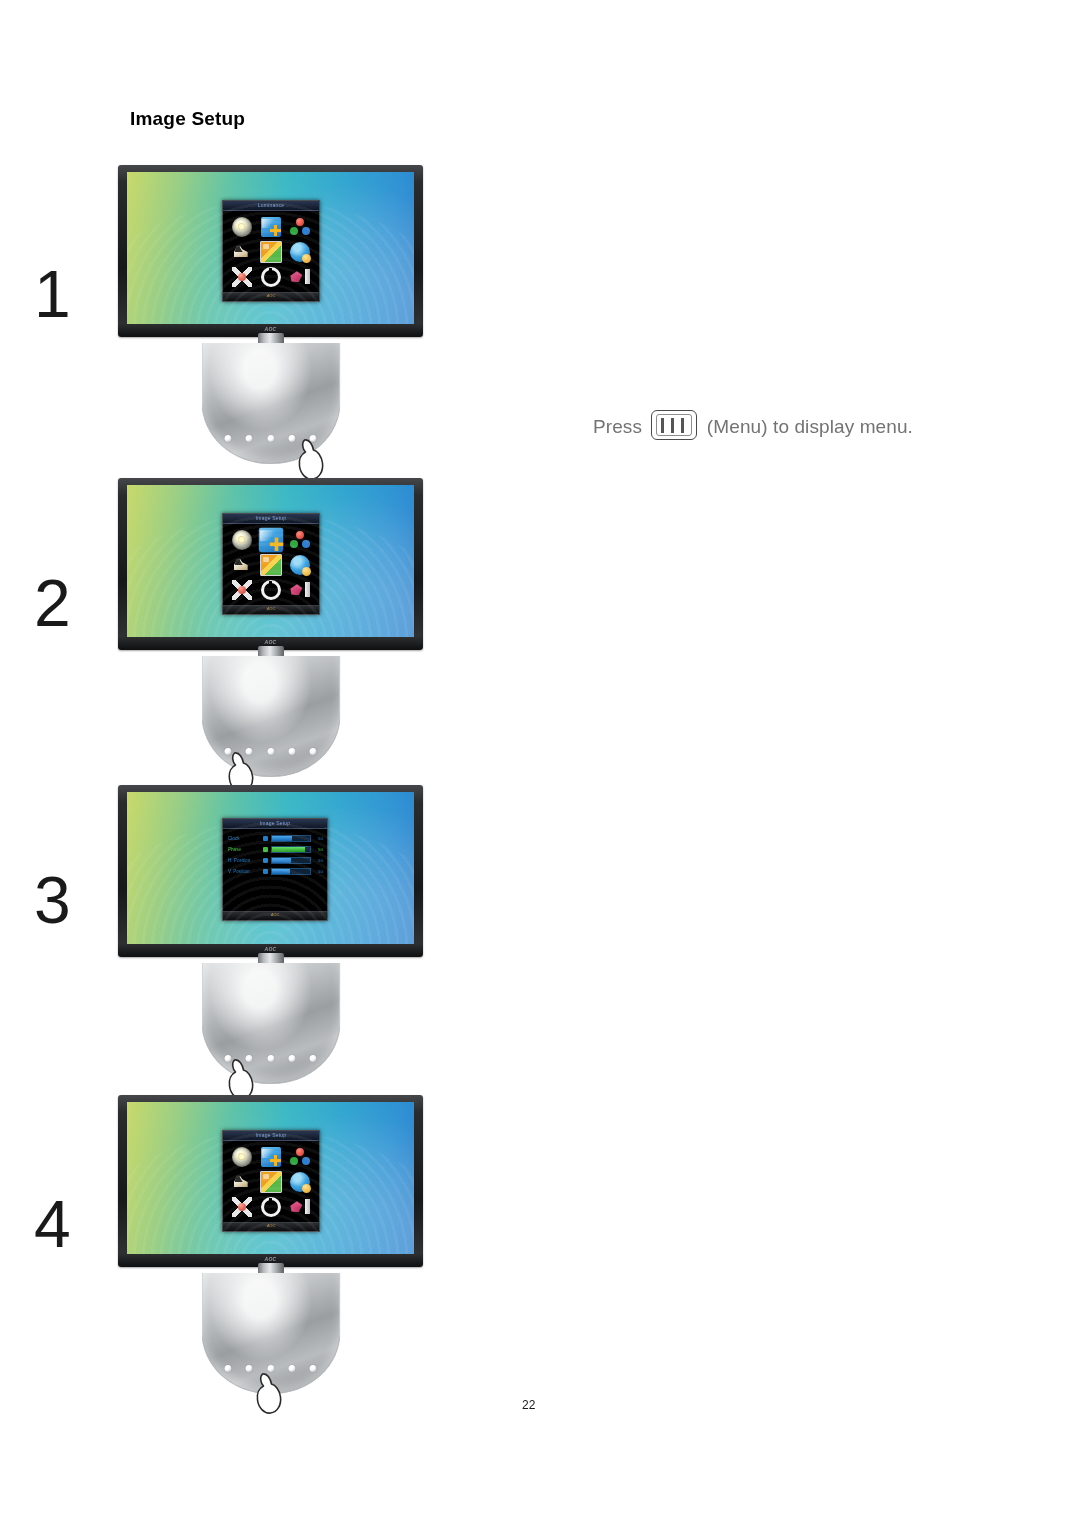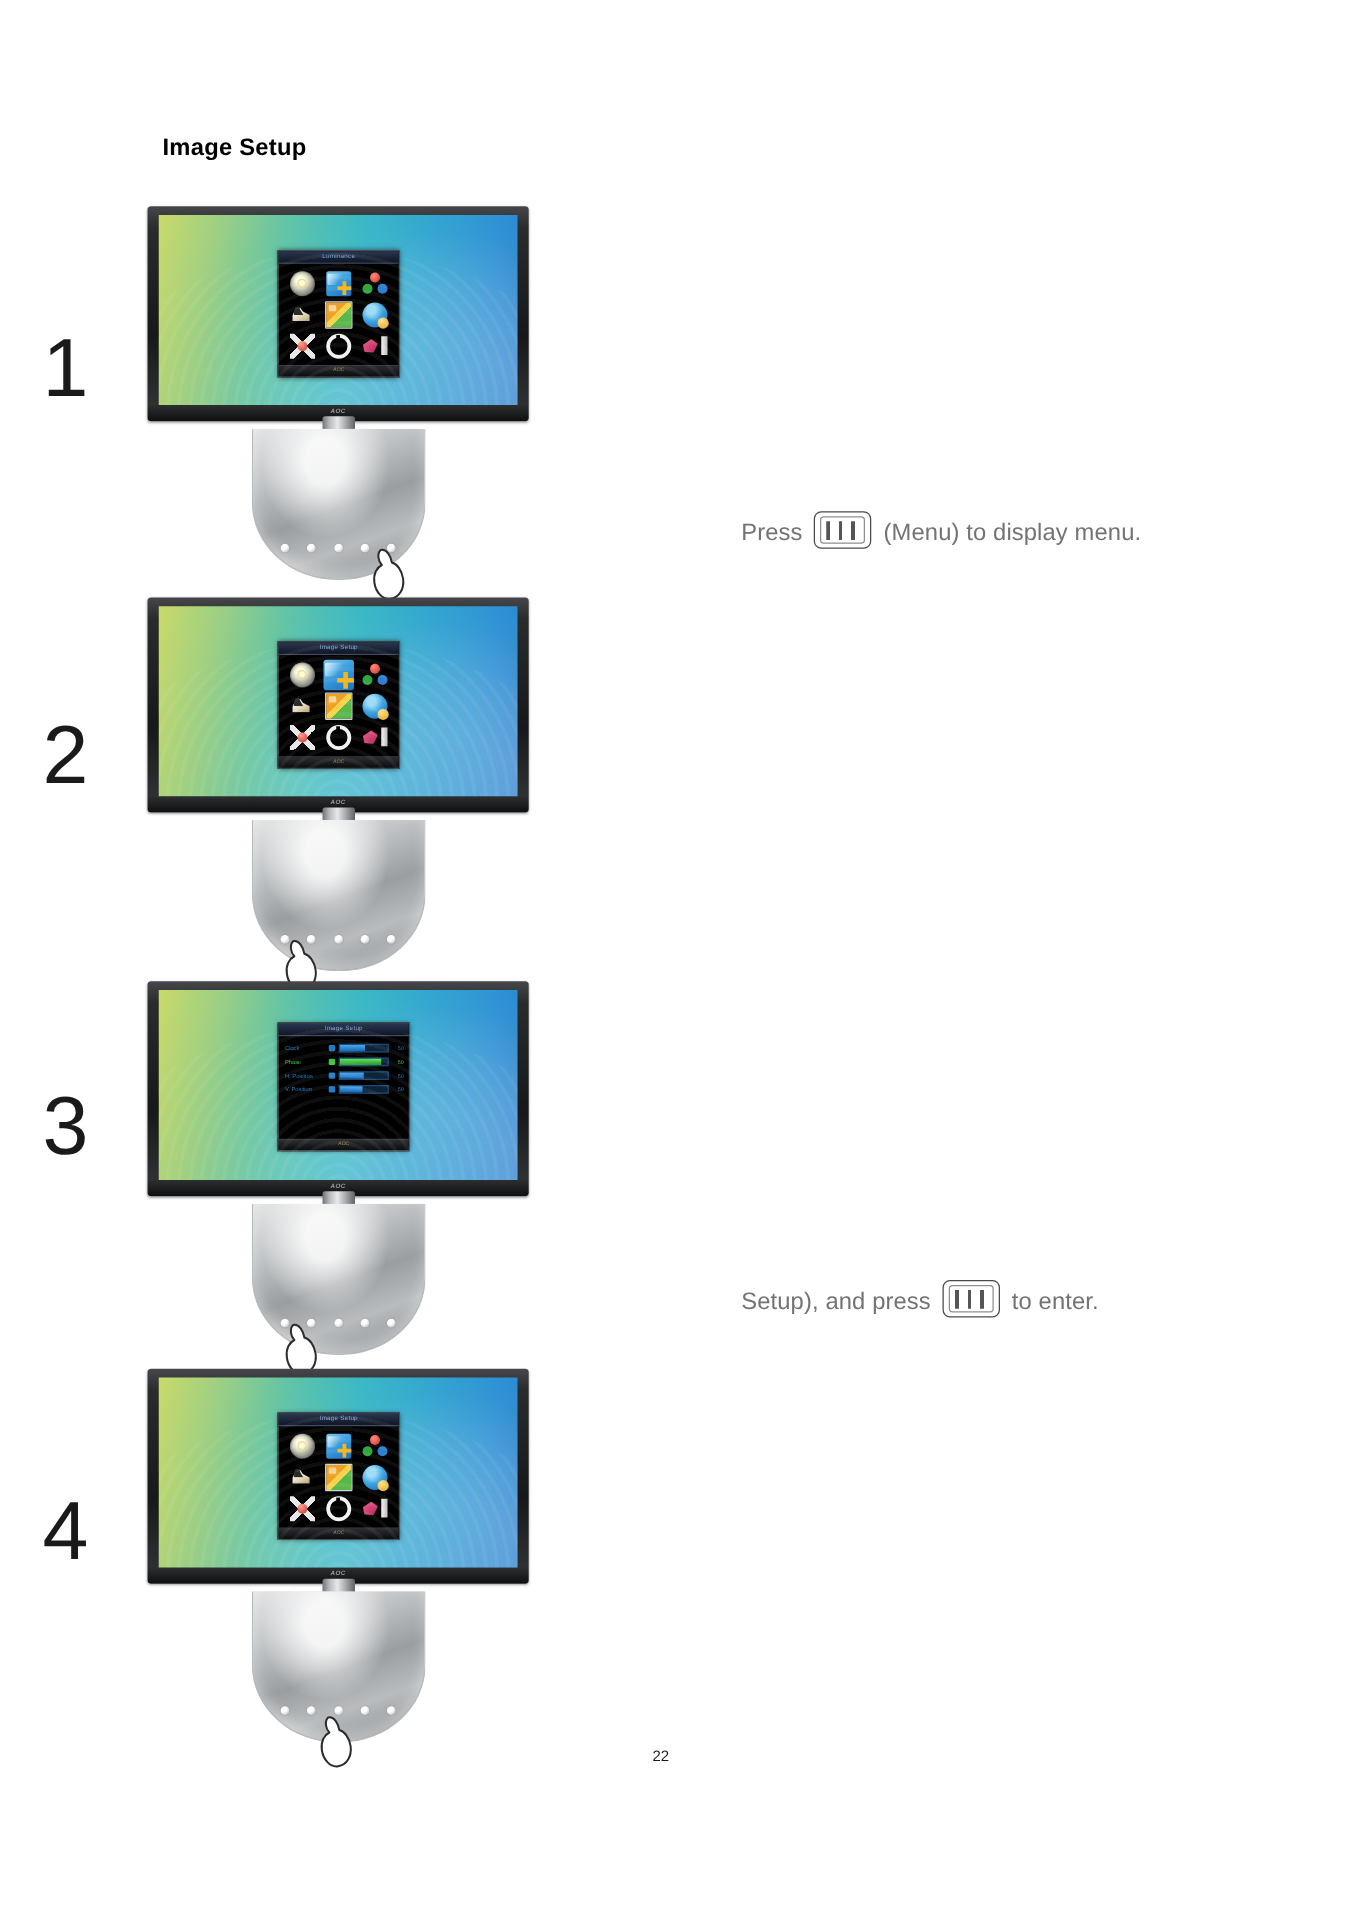--- a/index.html
+++ b/index.html
@@ -617,25 +617,20 @@
         <span></span>
         <span></span>
         <span></span>
       </div>
       <svg class="hand-cursor" style="left:24px; top:94px;" viewBox="0 0 30 45">
         <path d="M8 3 C5 6 6 12 9 15 C5 17 2 22 3 29 C4 37 10 43 16 42 C23 41 27 34 26 26 C25 19 21 14 17 13 C16 8 13 2 8 3 Z" fill="#ffffff" stroke="#2b2b2b" stroke-width="1.6" stroke-linejoin="round"></path>
       </svg>
     </div>
   </div>
   <div class="instr" id="instr-2">
-    <span class="ln">
-      <span>Setup), and press</span>
-      <span class="btn-menu"></span>
-      <span>to enter.</span>
-    </span>
   </div>
 </div>
 
 <div class="step" id="step-3">
   <div class="step-number">3</div>
   <div class="monitor">
     <div class="mon-bezel">
       <div class="mon-screen">
         <div class="osd osd-sub-box">
           <div class="osd-title">

